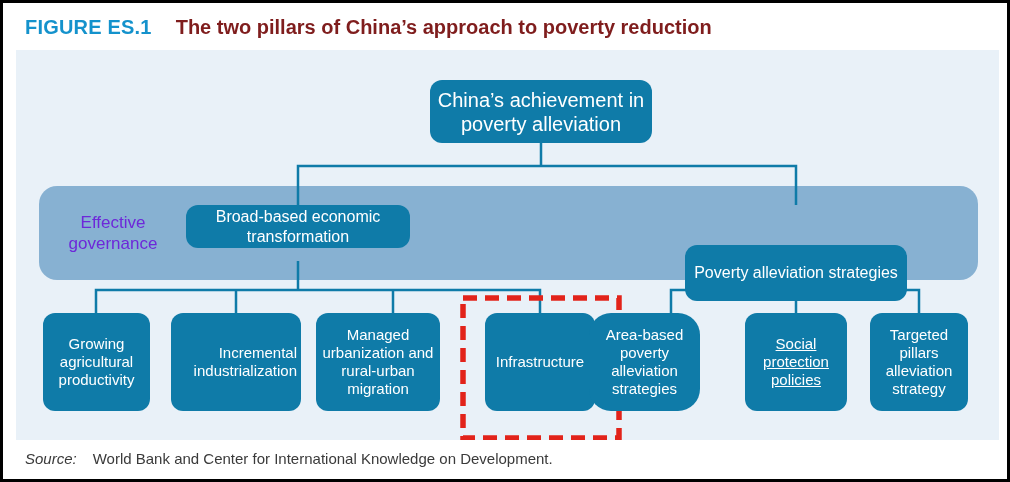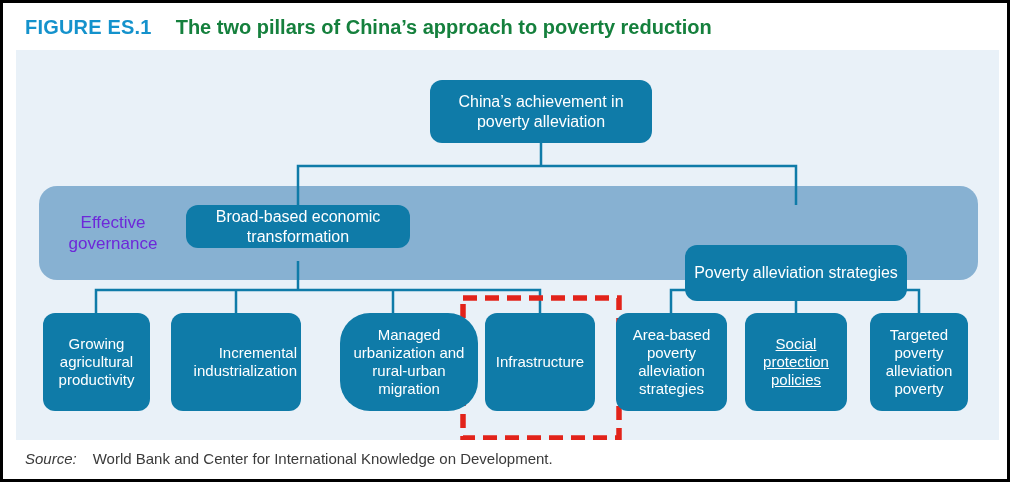--- a/index.html
+++ b/index.html
@@ -6,49 +6,49 @@
   body{font-family:"Liberation Sans",sans-serif;}
   .frame{
     position:relative;width:1010px;height:482px;box-sizing:border-box;
     border:3px solid #000;background:#fff;overflow:hidden;
   }
   .title-row{
     position:absolute;left:22px;top:13px;display:flex;align-items:baseline;gap:24px;
     white-space:nowrap;
   }
   .figure-label{font-size:20px;font-weight:bold;color:#1492cc;letter-spacing:.2px;}
-  .figure-title{font-size:20px;font-weight:bold;color:#15803d;}
+  .figure-title{font-size:20px;font-weight:bold;color:#7f1d1d;}
   .panel{
     position:absolute;left:13px;top:47px;width:983px;height:390px;
     background:#e9f1f8;
   }
   .panel svg{position:absolute;left:0;top:0;}
   .band{
     position:absolute;left:23px;top:136px;width:939px;height:94px;
     background:#87b1d2;border-radius:18px;
   }
   .band-label{
     position:absolute;left:38px;top:136px;width:118px;height:94px;
     display:flex;align-items:center;justify-content:center;text-align:center;
     font-size:17px;line-height:1.25;color:#6d28d9;
   }
   .node{
     position:absolute;background:#0f7ba8;color:#fff;border-radius:12px;
     display:flex;align-items:center;justify-content:center;text-align:center;
     line-height:1.2;padding:3px 4px;box-sizing:border-box;
   }
-  .node-root{left:414px;top:30px;width:222px;height:63px;font-size:16px;}
+  .node-root{left:414px;top:30px;width:222px;height:63px;font-size:20px;}
   .node-pillar-left {left:170px;top:155px;width:224px;height:43px;font-size:16px;}
   .node-pillar-right{left:669px;top:155px;width:222px;height:56px;font-size:16px;margin-top:40px;}
   .leaf{top:263px;height:98px;font-size:15px;}
   .leaf-1{left:27px; width:107px;}
   .leaf-2{left:155px;width:130px;text-align:right;}
-  .leaf-3{left:324px;width:138px;border-radius:30px;}
+  .leaf-3{left:300px;width:124px;}
   .leaf-4{left:469px;width:110px;}
-  .leaf-5{left:600px;width:111px;}
+  .leaf-5{left:573px;width:111px;border-radius:22px;}
   .leaf-6{left:729px;width:102px;text-decoration:underline;}
   .leaf-7{left:854px;width:98px;}
   .source-note{
     position:absolute;left:22px;top:447px;font-size:15px;color:#3a3a3a;
   }
   .source-note em{font-style:italic;margin-right:16px;}
 </style>
 </head>
 <body>
 
@@ -76,21 +76,21 @@
 
     <div class="node node-pillar-left">Broad-based economic transformation</div>
     <div class="node node-pillar-right">Poverty alleviation strategies</div>
 
     <div class="node leaf leaf-1">Growing agricultural productivity</div>
     <div class="node leaf leaf-2">Incremental industrialization</div>
     <div class="node leaf leaf-3">Managed urbanization and rural-urban migration</div>
     <div class="node leaf leaf-4">Infrastructure</div>
     <div class="node leaf leaf-5">Area-based poverty alleviation strategies</div>
     <div class="node leaf leaf-6">Social protection policies</div>
-    <div class="node leaf leaf-7">Targeted poverty alleviation poverty</div>
+    <div class="node leaf leaf-7">Targeted pillars alleviation strategy</div>
 
   </div>
 
   <div class="source-note">
     <em>Source:</em><span>World Bank and Center for International Knowledge on Development.</span>
   </div>
 
 </div>
 
 </body></html>

